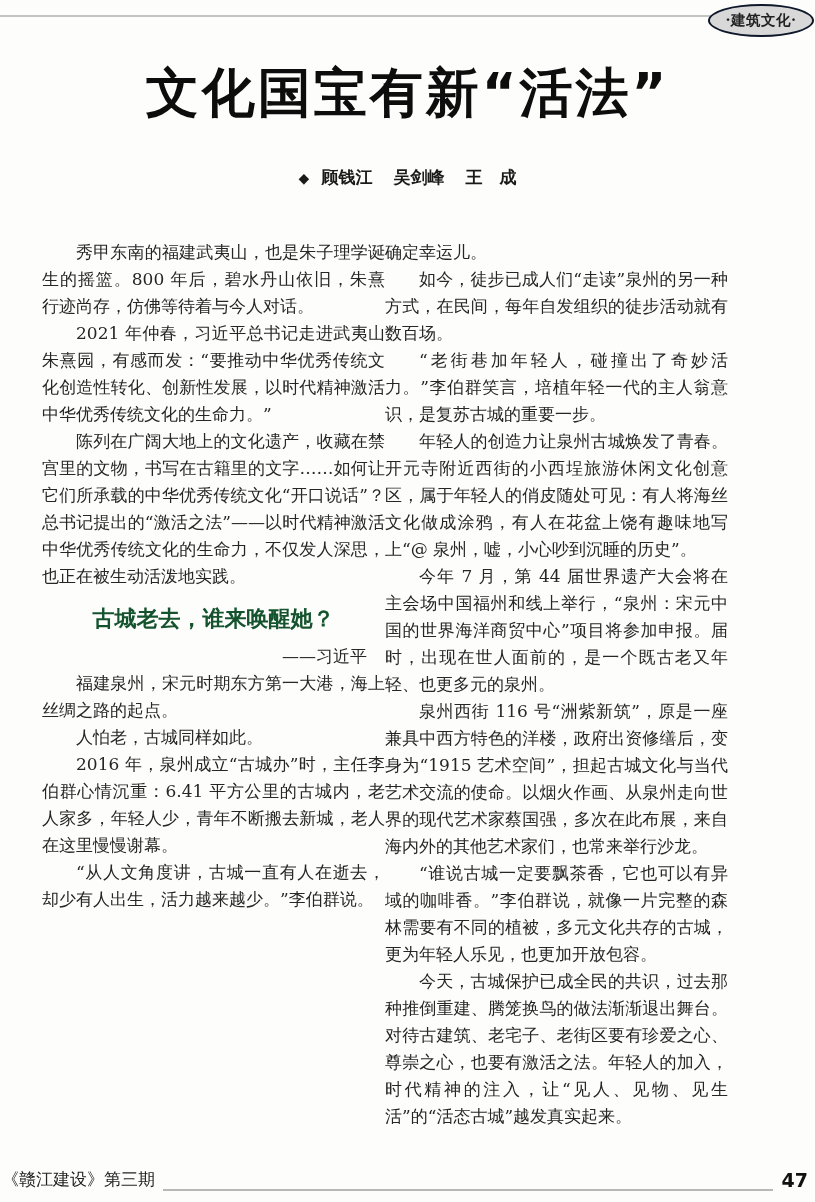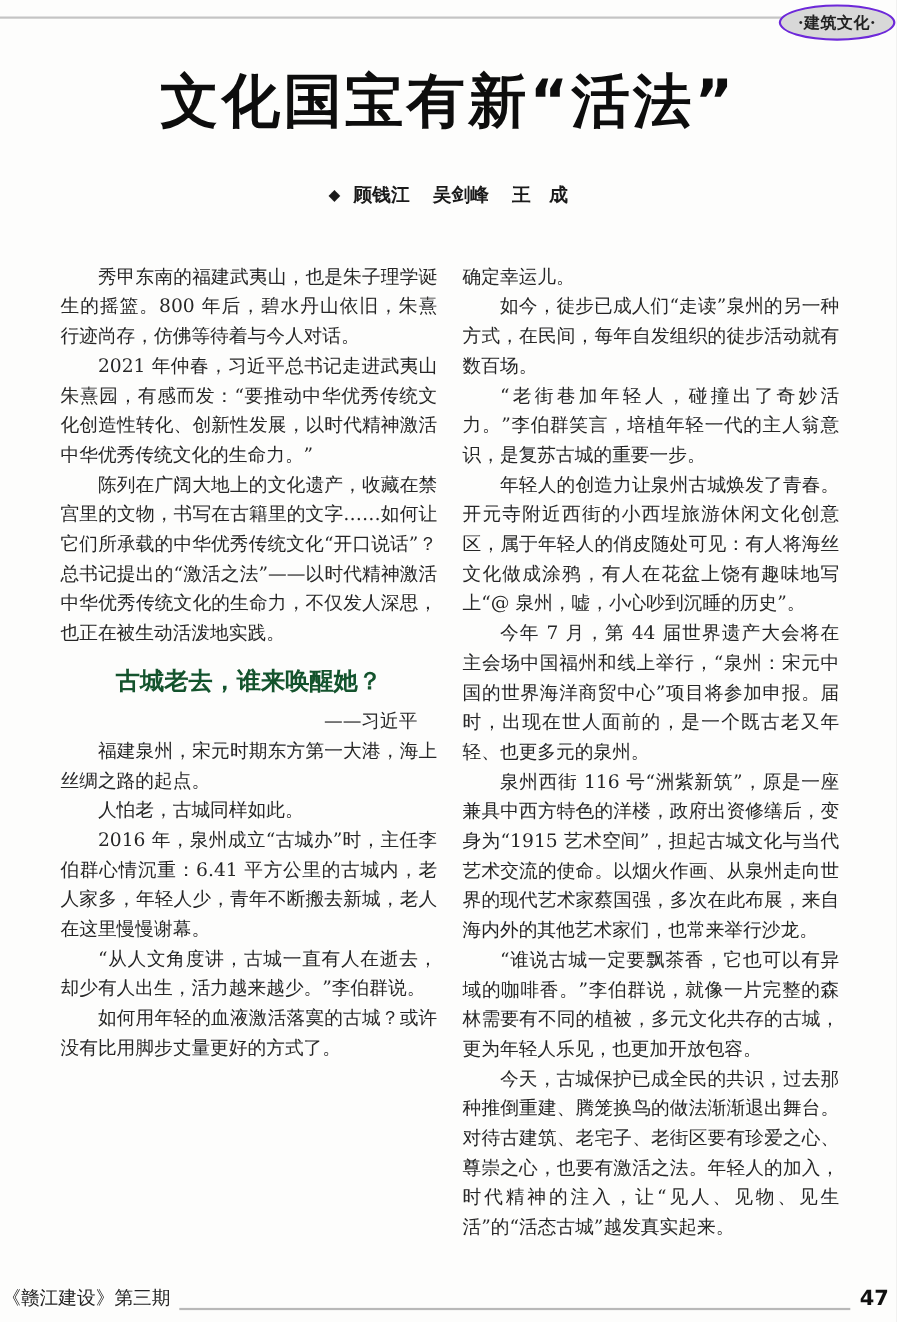--- a/index.html
+++ b/index.html
@@ -19,21 +19,21 @@
     position: absolute;
     top: 15px; left: 0;
     width: 712px; height: 2px;
     background: #c4c4c4;
   }
   .category-badge {
     position: absolute;
     top: 4px; right: 1px;
     width: 106px; height: 33px;
     background: #d8d8d8;
-    border: 2px solid #6d28d9;
+    border: 2px solid #0f172a;
     border-radius: 50%;
     display: flex; align-items: center; justify-content: center;
     font-size: 14.5px;
     font-weight: bold;
     letter-spacing: 0.5px;
     color: #222;
   }
   
   .article-title {
     margin: 0;
@@ -58,24 +58,22 @@
     gap: 12px;
   }
   .byline .diamond {
     font-size: 14px;
     line-height: 1;
   }
   .byline .authors { display: inline-flex; gap: 21px; }
   
   .columns {
     display: flex;
-    gap: 23px;
-    padding: 0 52px 0 55px;
+    padding: 0 52px 0 42px;
     margin-top: 50px;
-    justify-content: space-between;
   }
   .col {
     width: 343px;
     font-size: 17px;
     line-height: 27px;
     text-align: justify;
     color: #262626;
   }
   .col p { margin: 0; text-indent: 2em; }
   .col p.no-indent { text-indent: 0; }
@@ -148,21 +146,20 @@
       <p>陈列在广阔大地上的文化遗产，收藏在禁宫里的文物，书写在古籍里的文字……如何让它们所承载的中华优秀传统文化“开口说话”？总书记提出的“激活之法”——以时代精神激活中华优秀传统文化的生命力，不仅发人深思，也正在被生动活泼地实践。</p>
 
       <h2 class="section-heading">古城老去，谁来唤醒她？</h2>
 
       <p class="attribution">——习近平</p>
 
       <p>福建泉州，宋元时期东方第一大港，海上丝绸之路的起点。</p>
       <p>人怕老，古城同样如此。</p>
       <p>2016 年，泉州成立“古城办”时，主任李伯群心情沉重：6.41 平方公里的古城内，老人家多，年轻人少，青年不断搬去新城，老人在这里慢慢谢幕。</p>
       <p>“从人文角度讲，古城一直有人在逝去，却少有人出生，活力越来越少。”李伯群说。</p>
-      <p>如何用年轻的血液激活落寞的古城？或许没有比用脚步丈量更好的方式了。</p>
     </section>
 
     <section class="col">
       <p class="no-indent">确定幸运儿。</p>
       <p>如今，徒步已成人们“走读”泉州的另一种方式，在民间，每年自发组织的徒步活动就有数百场。</p>
       <p>“老街巷加年轻人，碰撞出了奇妙活力。”李伯群笑言，培植年轻一代的主人翁意识，是复苏古城的重要一步。</p>
       <p>年轻人的创造力让泉州古城焕发了青春。开元寺附近西街的小西埕旅游休闲文化创意区，属于年轻人的俏皮随处可见：有人将海丝文化做成涂鸦，有人在花盆上饶有趣味地写上“@ 泉州，嘘，小心吵到沉睡的历史”。</p>
       <p>今年 7 月，第 44 届世界遗产大会将在主会场中国福州和线上举行，“泉州：宋元中国的世界海洋商贸中心”项目将参加申报。届时，出现在世人面前的，是一个既古老又年轻、也更多元的泉州。</p>
       <p>泉州西街 116 号“洲紫新筑”，原是一座兼具中西方特色的洋楼，政府出资修缮后，变身为“1915 艺术空间”，担起古城文化与当代艺术交流的使命。以烟火作画、从泉州走向世界的现代艺术家蔡国强，多次在此布展，来自海内外的其他艺术家们，也常来举行沙龙。</p>
       <p>“谁说古城一定要飘茶香，它也可以有异域的咖啡香。”李伯群说，就像一片完整的森林需要有不同的植被，多元文化共存的古城，更为年轻人乐见，也更加开放包容。</p>

